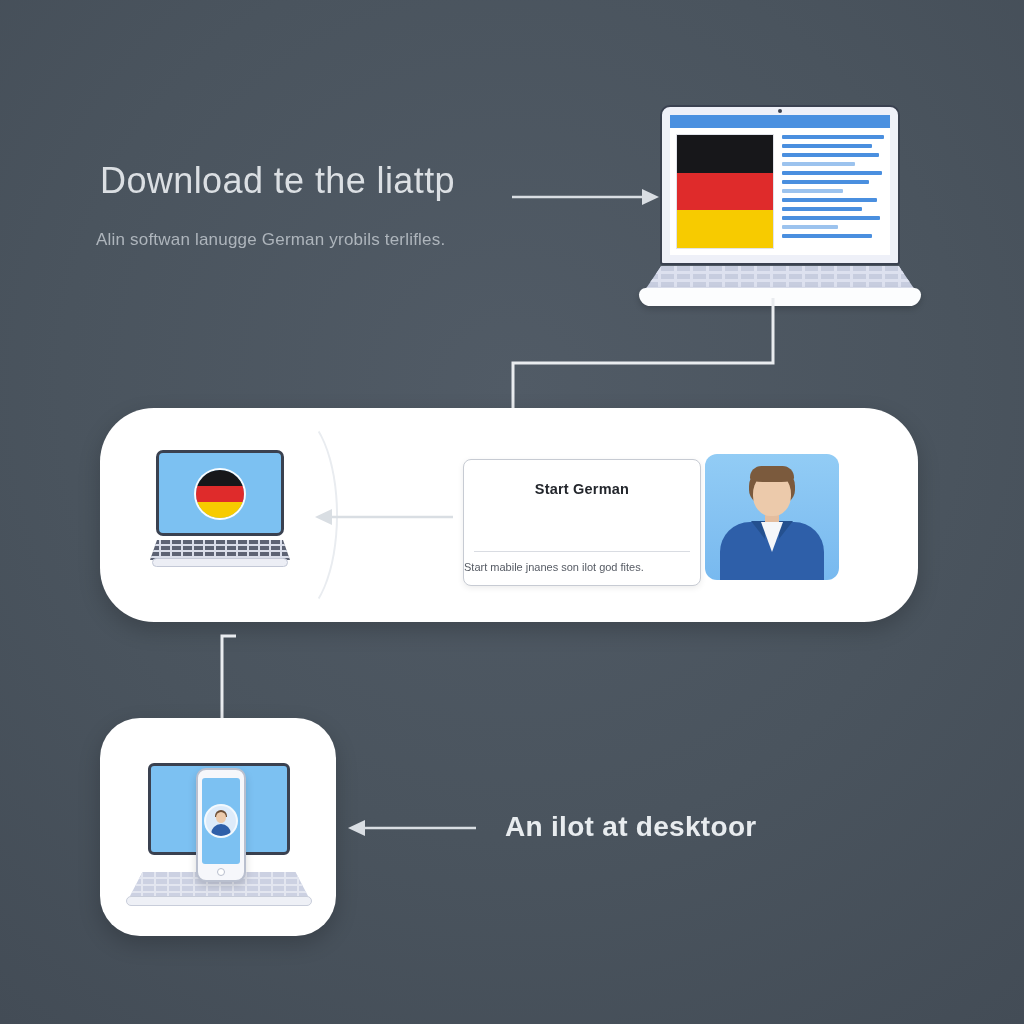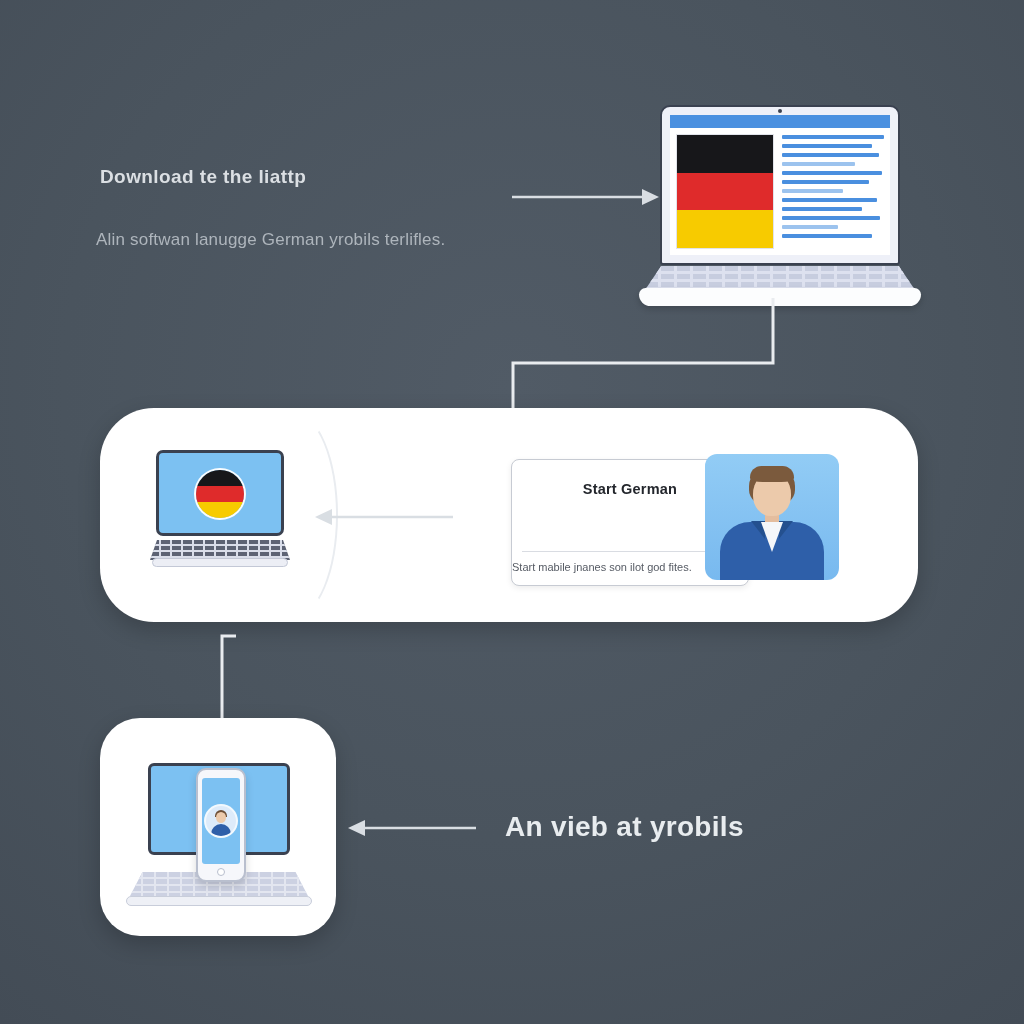--- a/index.html
+++ b/index.html
@@ -4,21 +4,21 @@
 <style>
   * { box-sizing: border-box; margin: 0; padding: 0; }
   body { font-family: "Liberation Sans", sans-serif; background:#30363d; }
   .canvas {
     position: relative; width: 1024px; height: 1024px; overflow: hidden;
     background: radial-gradient(circle at 50% 38%, #515b66 0%, #4a545e 55%, #434c56 100%);
   }
   .abs { position: absolute; }
 
   
-  .step1-title { left:100px; top:166px; font-size:19px; font-weight:700; color:#dbdfe3; letter-spacing:.4px; }
+  .step1-title { left:100px; top:160px; font-size:36px; font-weight:400; color:#dbdfe3; letter-spacing:.4px; }
   .step1-sub   { left:96px; top:230px; font-size:17px; font-weight:400; color:#aeb5bc; letter-spacing:.2px; }
 
   
   svg.arrow line   { stroke:#d9dee3; stroke-width:2.6; }
   svg.arrow polygon{ fill:#d9dee3; }
   svg.connector path { stroke:#e9ecef; stroke-width:3; fill:none; }
 
   
   .laptop-big { left:645px; top:100px; width:270px; height:205px; }
   .lb-screen { left:15px; top:5px; width:240px; height:160px; background:#eef0f8;
@@ -61,21 +61,21 @@
   .lm-base { left:0; top:90px; width:140px; height:20px;
     clip-path:polygon(5% 0,95% 0,100% 100%,0 100%); }
   .kbd-dark { background-color:#5d6374;
     background-image: repeating-linear-gradient(to right, transparent 0 9px, #dadeea 9px 11px),
                       repeating-linear-gradient(to bottom, transparent 0 4px, #dadeea 4px 6px); }
   .lm-lip { left:2px; top:108px; width:136px; height:9px; background:#eceef5;
     border:1px solid #c3c8d6; border-radius:5px; }
 
   
   .start-card { left:463px; top:459px; width:238px; height:127px; background:#ffffff;
-    border:1.5px solid #c7cbd3; border-radius:8px; box-shadow:0 2px 6px rgba(0,0,0,.08);margin-left:48px; }
+    border:1.5px solid #c7cbd3; border-radius:8px; box-shadow:0 2px 6px rgba(0,0,0,.08); }
   .sc-title { left:0; top:21px; width:100%; text-align:center; font-size:14.5px;
     font-weight:600; color:#23262c; letter-spacing:.2px; }
   .sc-divider { left:10px; right:10px; bottom:33px; height:1px; background:#d9dce2; }
   .sc-sub { left:0; bottom:12px; width:100%; font-size:11px; color:#565b64; }
 
   
   .avatar-tile { left:705px; top:454px; width:134px; height:126px; border-radius:12px;
     background:linear-gradient(180deg,#92ccf5,#78b9ef); overflow:hidden; }
   .av-hair  { left:44px; top:12px; width:46px; height:40px; background:#7b5a3d; border-radius:50% 50% 40% 40%; }
   .av-face  { left:48px; top:18px; width:38px; height:44px; background:#eccaab; border-radius:50% 50% 46% 46%; }
@@ -210,15 +210,15 @@
       </div>
       <div class="abs ph-home"></div>
     </div>
   </div>
 
   <svg class="abs arrow" style="left:348px; top:817px;" width="130" height="22">
     <polygon points="17,3 0,11 17,19"></polygon>
     <line x1="16" y1="11" x2="128" y2="11"></line>
   </svg>
 
-  <div class="abs step3-caption">An vieb at yrobils</div>
+  <div class="abs step3-caption">An ilot at desktoor</div>
 
 </div>
 
 </body></html>

